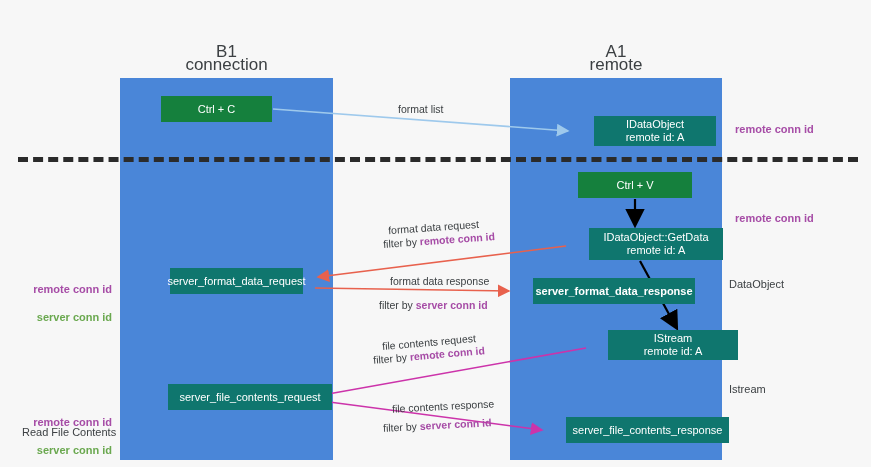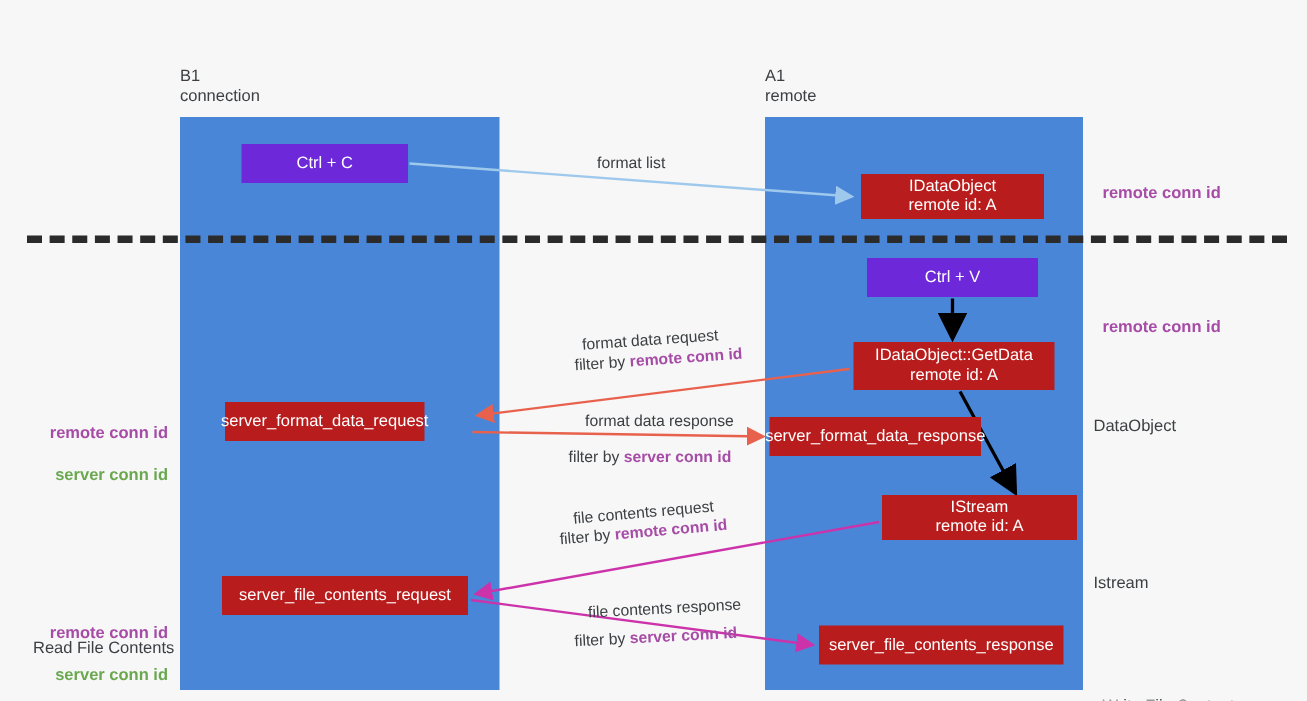--- a/index.html
+++ b/index.html
@@ -11,47 +11,47 @@
   }
   .stage{position:absolute;inset:0;}
 
   
   #title{
     position:absolute;left:0;top:6px;width:871px;text-align:center;
     font-size:15px;line-height:19px;color:#3c4043;white-space:pre-line;
   }
 
   
-  .lane-head{position:absolute;font-size:11px;line-height:13px;
+  .lane-head{position:absolute;text-align:center;font-size:17px;line-height:13px;
              color:#3c4043;white-space:pre-line;}
   #lane-head-b1{left:120px;top:45px;width:213px;}
   #lane-head-a1{left:510px;top:45px;width:212px;}
 
   
   .lane{position:absolute;background:#4a86d8;}
   #lane-b1{left:120px;top:78px;width:213px;height:382px;}
   #lane-a1{left:510px;top:78px;width:212px;height:382px;}
 
   
   #divider{position:absolute;left:18px;top:157px;width:840px;height:0;
            border-top:5px dashed #2b2b2b;}
 
   
   .node{position:absolute;box-sizing:border-box;display:flex;flex-direction:column;
         align-items:center;justify-content:center;color:#ffffff;font-size:11px;
         line-height:13px;text-align:center;white-space:pre-line;padding:2px 4px;}
-  .green{background:#6d28d9;}
-  .orange{background:#b91c1c;}
+  .green{background:#15803d;}
+  .orange{background:#0f766e;margin-left:20px;}
 
   #node-ctrl-c{left:161px;top:96px;width:111px;height:26px;}
   #node-idataobject{left:574px;top:116px;width:122px;height:30px;}
   #node-ctrl-v{left:578px;top:172px;width:114px;height:26px;}
   #node-getdata{left:569px;top:228px;width:134px;height:32px;}
   #node-server-format-data-request{left:150px;top:268px;width:133px;height:26px;text-align:center;}
-  #node-server-format-data-response{left:513px;top:278px;width:141px;height:26px;}
+  #node-server-format-data-response{left:513px;top:278px;width:162px;height:26px;font-weight:bold;}
   #node-istream{left:588px;top:330px;width:130px;height:30px;}
   #node-server-file-contents-request{left:148px;top:384px;width:164px;height:26px;}
   #node-server-file-contents-response{left:546px;top:417px;width:163px;height:26px;}
 
   
   .side{position:absolute;font-size:11px;line-height:14px;white-space:pre-line;}
   .purple{color:#a64ca6;font-weight:bold;}
   .green-t{color:#6aa84f;font-weight:bold;}
   .plain{color:#3c4043;font-weight:normal;margin-top:41px;}
   #side-remote-1{left:735px;top:122px;}

